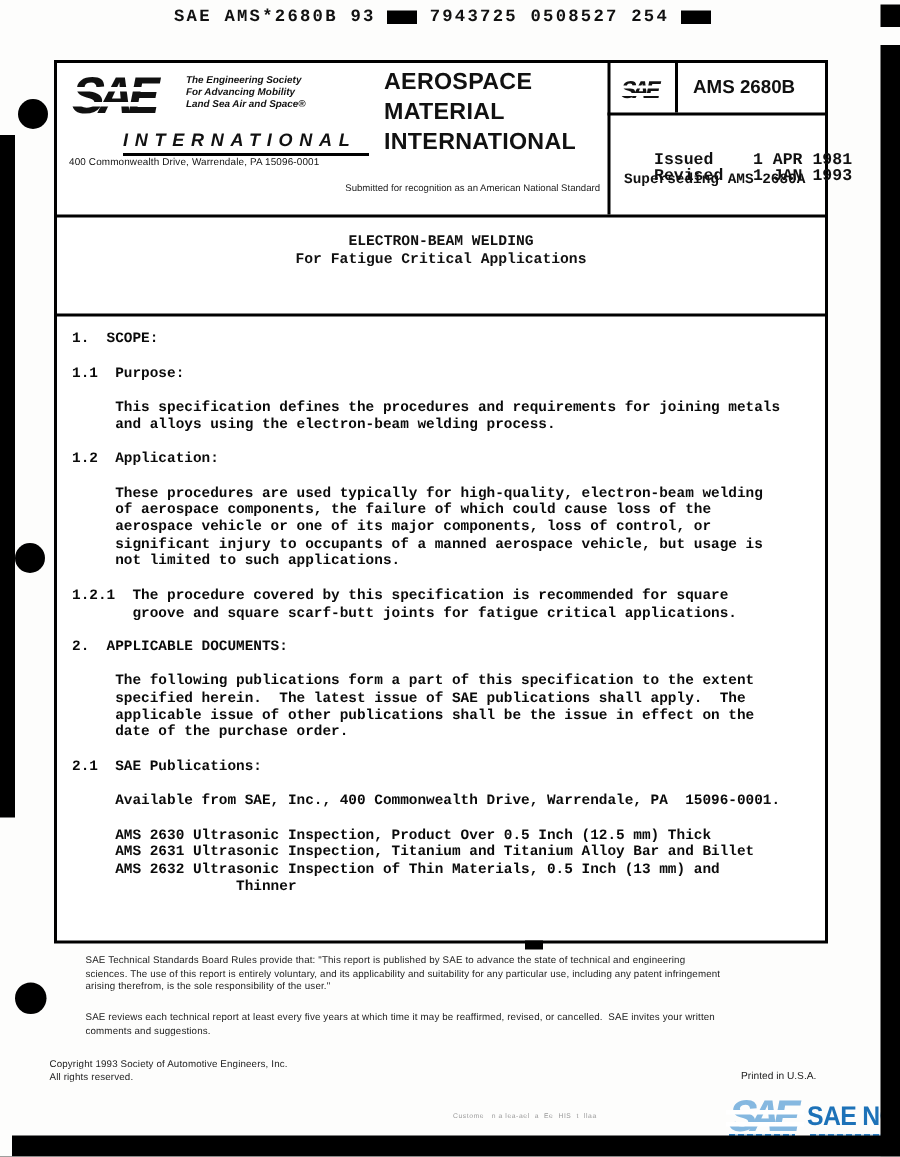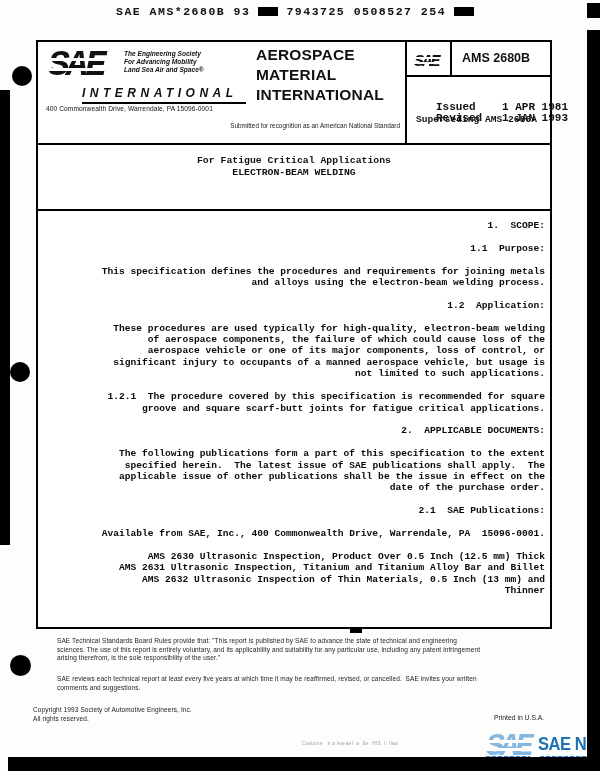--- a/index.html
+++ b/index.html
@@ -52,22 +52,22 @@
 
   .mono{font-family:"Liberation Mono","DejaVu Sans Mono",monospace;}
   .issue-block{position:absolute;left:381px;top:43px;font-size:11px;line-height:11.4px;
                font-weight:bold;white-space:pre;margin:17px;}
   .superseding{position:absolute;left:378px;top:72px;font-size:9.6px;font-weight:bold;
                white-space:pre;}
 
   .title-band{position:absolute;left:0;top:113px;width:100%;text-align:center;
               font-size:9.8px;font-weight:bold;line-height:11.6px;}
 
-  .body-text{position:absolute;left:0;top:167px;margin:0;padding:11px 0 0 35px;
-             font-size:9.6px;line-height:11.4px;font-weight:bold;color:#0a0a0a;text-align:right;}
+  .body-text{position:absolute;left:0;top:167px;margin:0;padding:11px 0 0 10px;
+             font-size:9.6px;line-height:11.4px;font-weight:bold;color:#0a0a0a;}
 
   
   .foot-note{position:absolute;font-size:6.5px;line-height:8.7px;color:#1c1c1c;
              white-space:pre;letter-spacing:0.1px;}
   .rules-note{left:57px;top:637px;}
   .review-note{left:57px;top:675px;}
   .copyright{left:33px;top:706px;}
   .printed{position:absolute;left:494px;top:714px;font-size:6.8px;color:#1c1c1c;}
   .fine-print{position:absolute;left:302px;top:741px;font-size:4.5px;color:#9a9a9a;
               letter-spacing:0.4px;white-space:pre;}
@@ -123,22 +123,22 @@
 Revised   1 JAN 1993</pre>
     <div class="superseding mono">Superseding AMS 2680A</div>
 
     <div class="rule v-div1"></div>
     <div class="rule v-div2"></div>
     <div class="rule h-div-right"></div>
     <div class="rule h-div-header"></div>
     <div class="rule h-div-title"></div>
 
     <div class="title-band mono">
+      <div>ELECTRON-BEAM WELDING</div>
       <div>For Fatigue Critical Applications</div>
-      <div>ELECTRON-BEAM WELDING</div>
     </div>
 
     <pre class="body-text mono">1.  SCOPE:
 
 1.1  Purpose:
 
      This specification defines the procedures and requirements for joining metals
      and alloys using the electron-beam welding process.
 
 1.2  Application:

